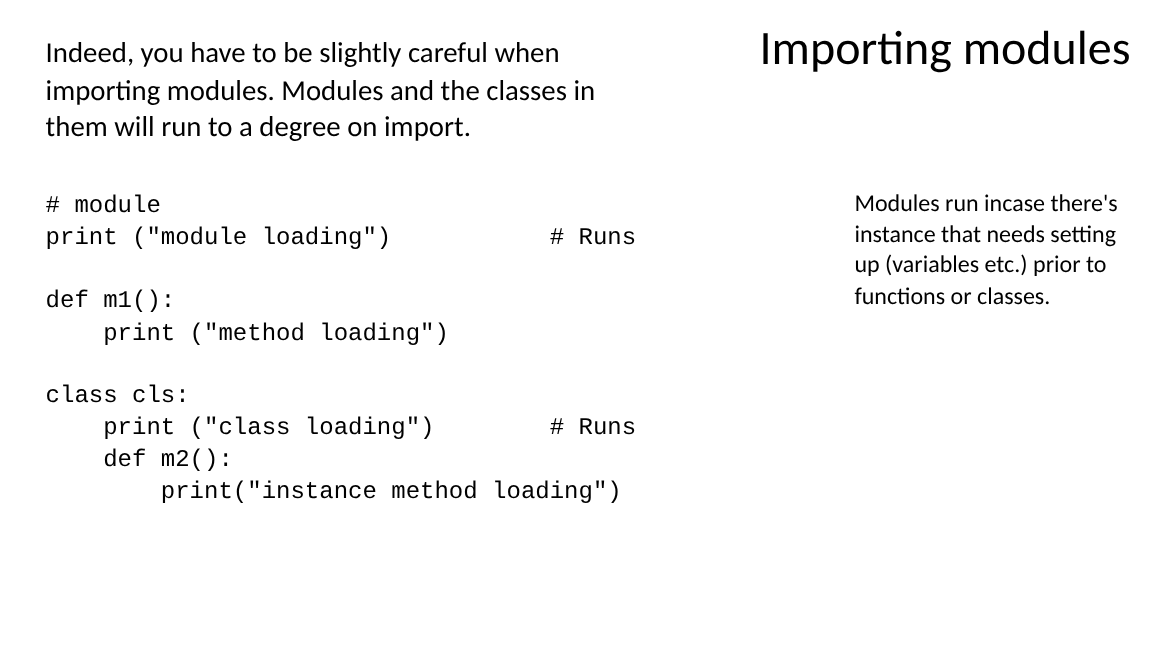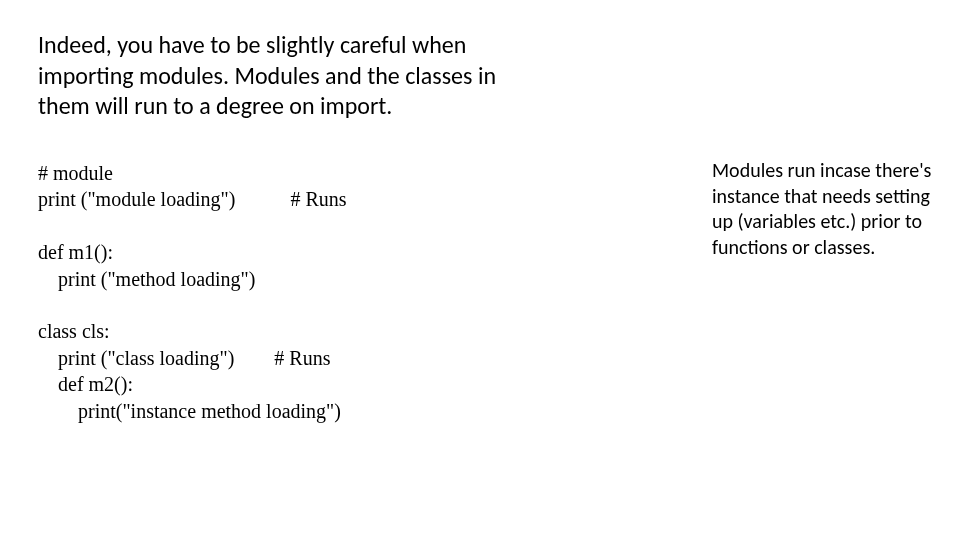--- a/index.html
+++ b/index.html
@@ -43,30 +43,31 @@
     width: 230px;
     font-size: 20px;
     line-height: 1.28;
     font-weight: 400;
   }
   .code {
     position: absolute;
     top: 160px;
     left: 38px;
     width: 640px;
-    font-family: Liberation Serif, serif;
+    font-family: Liberation Mono, monospace;
     font-size: 20px;
     line-height: 1.32;
     white-space: pre;
   }
 </style>
 </head>
 <body>
 
 <div class="slide">
+  <div class="title">Importing modules</div>
   <div class="intro">Indeed, you have to be slightly careful when importing modules. Modules and the classes in them will run to a degree on import.</div>
   <div class="sidenote">Modules run incase there's instance that needs setting up (variables etc.) prior to functions or classes.</div>
   <div class="code"># module
 print ("module loading")           # Runs
 
 def m1():
     print ("method loading")
 
 class cls:
     print ("class loading")        # Runs

